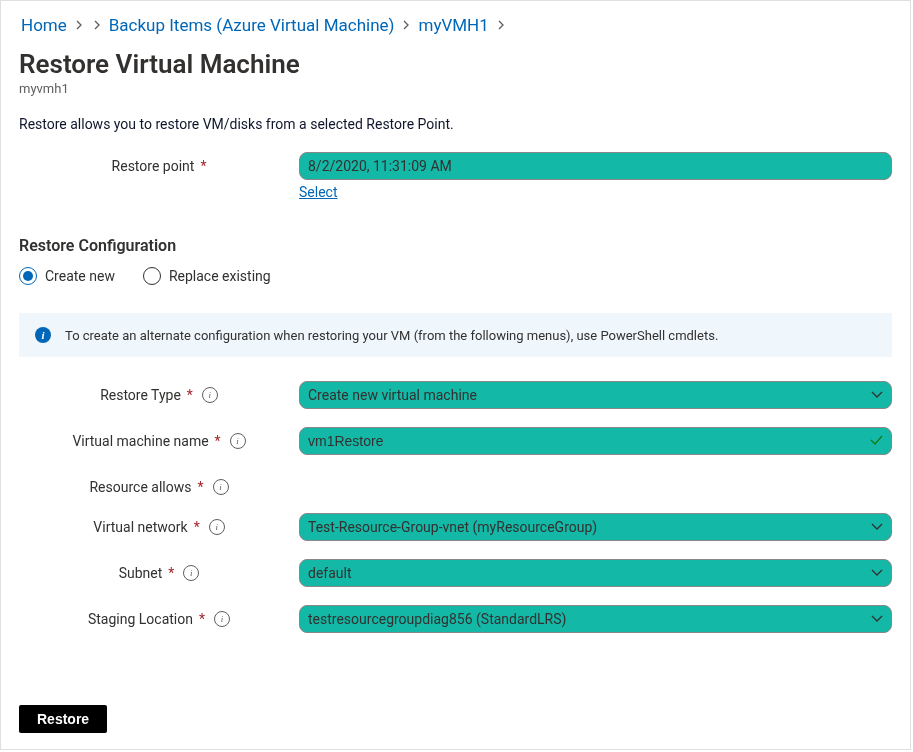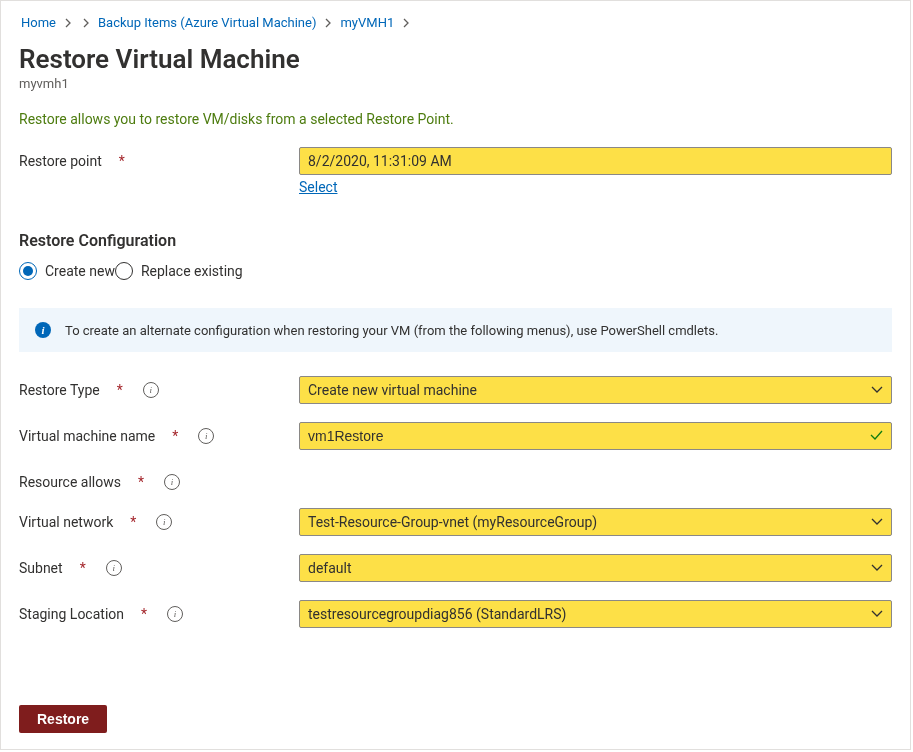--- a/index.html
+++ b/index.html
@@ -14,21 +14,21 @@
   .page {
     border: 1px solid #e1dfdd;
     box-sizing: border-box;
     width: 911px;
     min-height: 750px;
     padding: 14px 18px 18px 18px;
     position: relative;
   }
   
   .breadcrumb {
-    font-size: 13px;
+    font-size: 17px;
     display: flex;
     align-items: center;
     flex-wrap: wrap;
     gap: 2px;
   }
   .breadcrumb a {
     color: #0067b8;
     text-decoration: none;
     padding: 0 2px;
   }
@@ -42,36 +42,37 @@
     font-weight: 600;
     margin: 14px 0 0 0;
   }
   .subtitle {
     font-size: 13px;
     color: #605e5c;
     margin: 2px 0 20px 0;
   }
   .description {
     font-size: 14px;
-    color: #4d7c0f;
+    color: #0f172a;
     margin-bottom: 20px;
   }
   
   .row {
     display: flex;
     align-items: flex-start;
     margin-bottom: 8px;
   }
   .row .label-col {
     width: 280px;
     padding-top: 6px;
     font-size: 14px;
     display: flex;
     align-items: center;
-    gap: 16px;
+    gap: 5px;
+    justify-content: center;
   }
   .row .field-col {
     flex: 1;
   }
   .required {
     color: #a4262c;
     font-size: 14px;
     margin-left: 1px;
   }
   .info-icon {
@@ -88,25 +89,25 @@
     line-height: 1;
     font-style: italic;
     font-family: Georgia, serif;
   }
   
   .text-input, .select-input {
     width: 100%;
     box-sizing: border-box;
     height: 28px;
     border: 1px solid #8a8886;
-    border-radius: 2px;
+    border-radius: 8px;
     padding: 0 8px;
     font-size: 14px;
     color: #323130;
-    background: #fde047;
+    background: #14b8a6;
     display: flex;
     align-items: center;
   }
   .select-input {
     justify-content: space-between;
     cursor: pointer;
   }
   .chev-down svg { display:block; }
   .select-link {
     color: #0067b8;
@@ -118,20 +119,21 @@
   }
   
   .section-heading {
     font-size: 16px;
     font-weight: 600;
     margin: 36px 0 12px 0;
   }
   
   .radio-group {
     display: flex;
+    gap: 28px;
     align-items: center;
     margin-bottom: 28px;
   }
   .radio {
     display: flex;
     align-items: center;
     gap: 8px;
     cursor: pointer;
     font-size: 14px;
   }
@@ -211,21 +213,21 @@
     margin-top: 4px;
     cursor: pointer;
   }
   
   .footer {
     position: absolute;
     left: 18px;
     bottom: 16px;
   }
   .primary-btn {
-    background: #7f1d1d;
+    background: #000000;
     color: #fff;
     border: none;
     border-radius: 2px;
     height: 28px;
     padding: 0 18px;
     font-size: 14px;
     font-weight: 600;
     cursor: pointer;
   }
   .rows-block { margin-bottom:0; }

